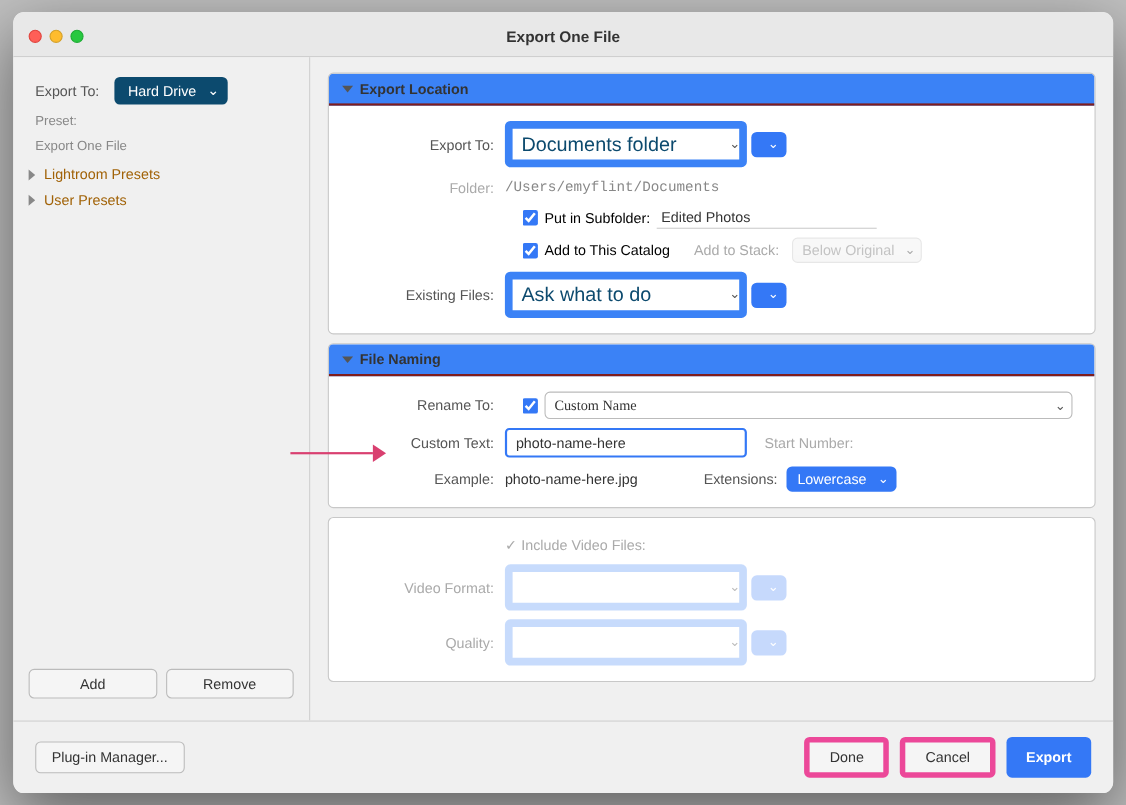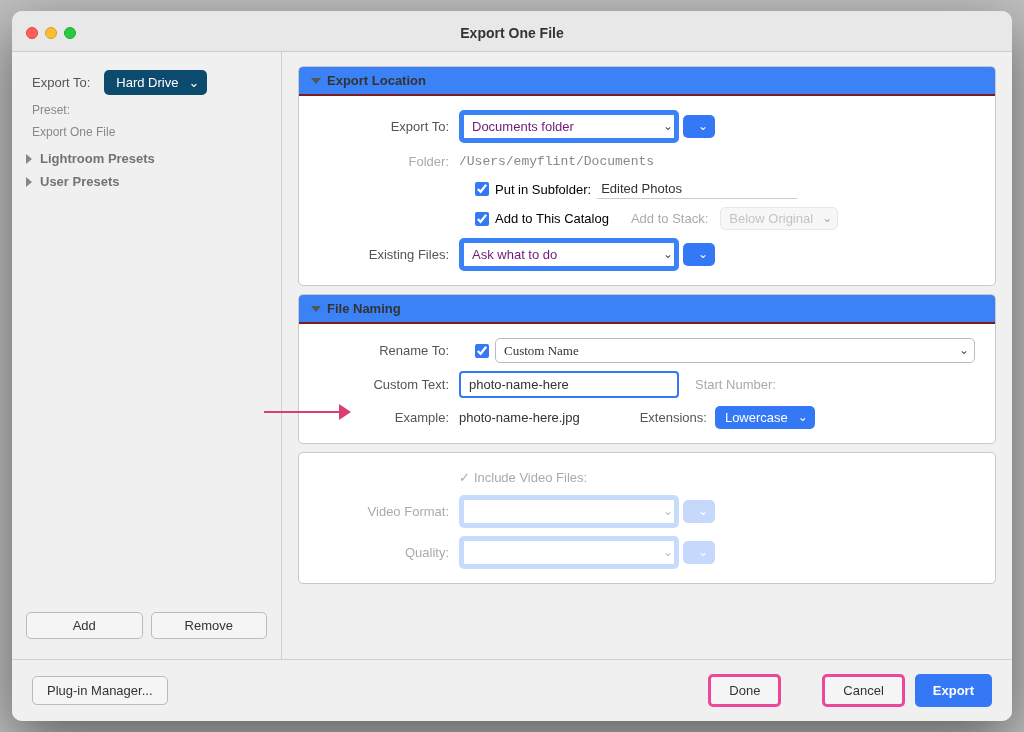--- a/index.html
+++ b/index.html
@@ -64,23 +64,22 @@
       border-right: 1px solid #d0d0d0;
       padding: 10px 0;
       display: flex;
       flex-direction: column;
     }
     .sidebar-item {
       display: flex;
       align-items: center;
       padding: 4px 14px;
       cursor: pointer;
-      color: #737373;
-      font-size: 13px;
-      font-weight: bold;
+      color: #a16207;
+      font-size: 13px;
     }
     .chevron-right {
       display: inline-block;
       width: 0;
       height: 0;
       border-top: 5px solid transparent;
       border-bottom: 5px solid transparent;
       border-left: 6px solid #888;
       margin-right: 8px;
     }
@@ -196,29 +195,29 @@
     .form-path {
       color: #888;
       font-size: 13px;
       font-family: Liberation Mono, monospace;
     }
     .native-select-wrapper {
       position: relative;
       display: inline-block;
     }
     .native-select-wrapper select {
-      border: 5px solid #3b82f6;
+      border: 7px solid #3b82f6;
       border-radius: 5px;
       padding: 4px 24px 4px 8px;
-      font-size: 13px;
+      font-size: 18px;
       background: white;
       cursor: pointer;
       appearance: none;
       -webkit-appearance: none;
-      color: #701a75;
+      color: #0c4a6e;
       min-width: 220px;
     }
     .native-select-wrapper::after {
       content: '⌄';
       position: absolute;
       right: 6px;
       top: 50%;
       transform: translateY(-55%);
       color: #555;
       font-size: 12px;
@@ -343,30 +342,29 @@
       font-size: 13px;
       cursor: pointer;
       color: #333;
     }
     .footer-right {
       margin-left: auto;
       display: flex;
       gap: 10px;
     }
     .footer-btn {
-      border: 3px solid #ec4899;
+      border: 5px solid #ec4899;
       border-radius: 5px;
       padding: 6px 18px;
       background: #f5f5f5;
       font-size: 13px;
       cursor: pointer;
       color: #333;
       min-width: 70px;
       text-align: center;
-      margin-left: 31px;
     }
     .export-btn {
       border: none;
       border-radius: 5px;
       padding: 6px 18px;
       background: #3478f6;
       font-size: 13px;
       font-weight: 600;
       cursor: pointer;
       color: white;

